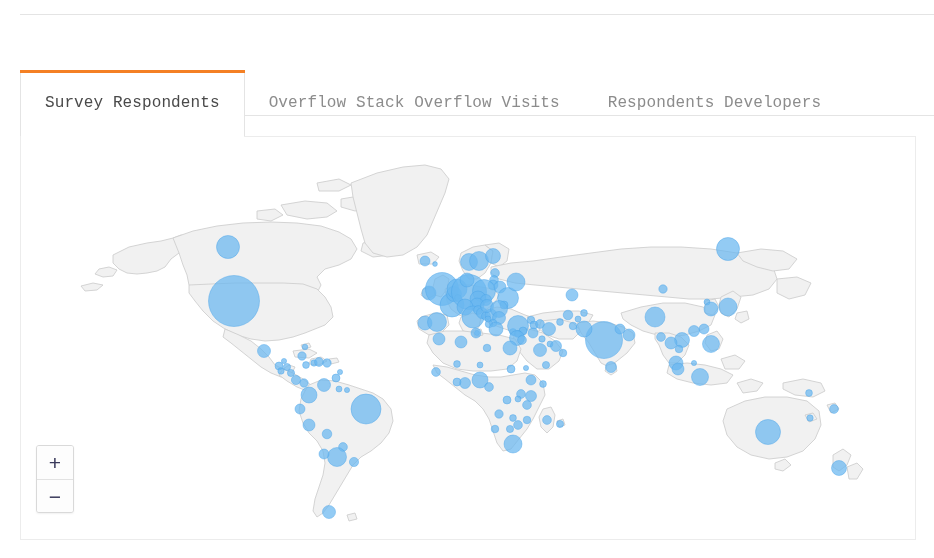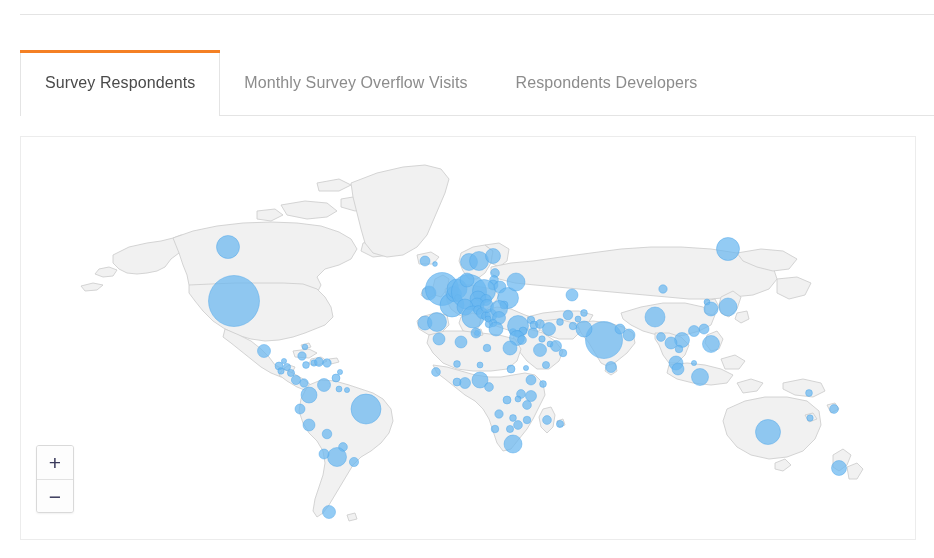--- a/index.html
+++ b/index.html
@@ -64,23 +64,24 @@
     justify-content: center;
     box-sizing: border-box;
     height: 66px;
     padding: 0 24px;
     font-size: 16px;
     color: #8c8c8c;
     letter-spacing: 0.1px;
     white-space: nowrap;
     background: transparent;
     border: none;
-    font-family: Liberation Sans, sans-serif;
+    font-family: Liberation Mono, monospace;
     cursor: pointer;
     line-height: 1;
+    margin-top: 20px;
   }
   .tab.active {
     color: #4a4a4a;
     background: #ffffff;
     border-left: 1px solid #e4e4e4;
     border-right: 1px solid #e4e4e4;
     z-index: 3;
   }
   .tab.active::before {
     content: "";
@@ -178,21 +179,21 @@
 
   <div class="top-rule"></div>
 
   <div class="tabstrip">
     <div class="tabstrip-baseline"></div>
     <div class="tabs-row">
       <button class="tab active">
         <span>Survey Respondents</span>
       </button>
       <button class="tab">
-        <span>Monthly Survey Overflow Visits</span>
+        <span>Overflow Stack Overflow Visits</span>
       </button>
       <button class="tab">
         <span>Respondents Developers</span>
       </button>
     </div>
   </div>
 
   <div class="map-panel">
     <svg class="map-svg" viewBox="0 0 894 402" preserveAspectRatio="none">
       <g class="land-layer">

